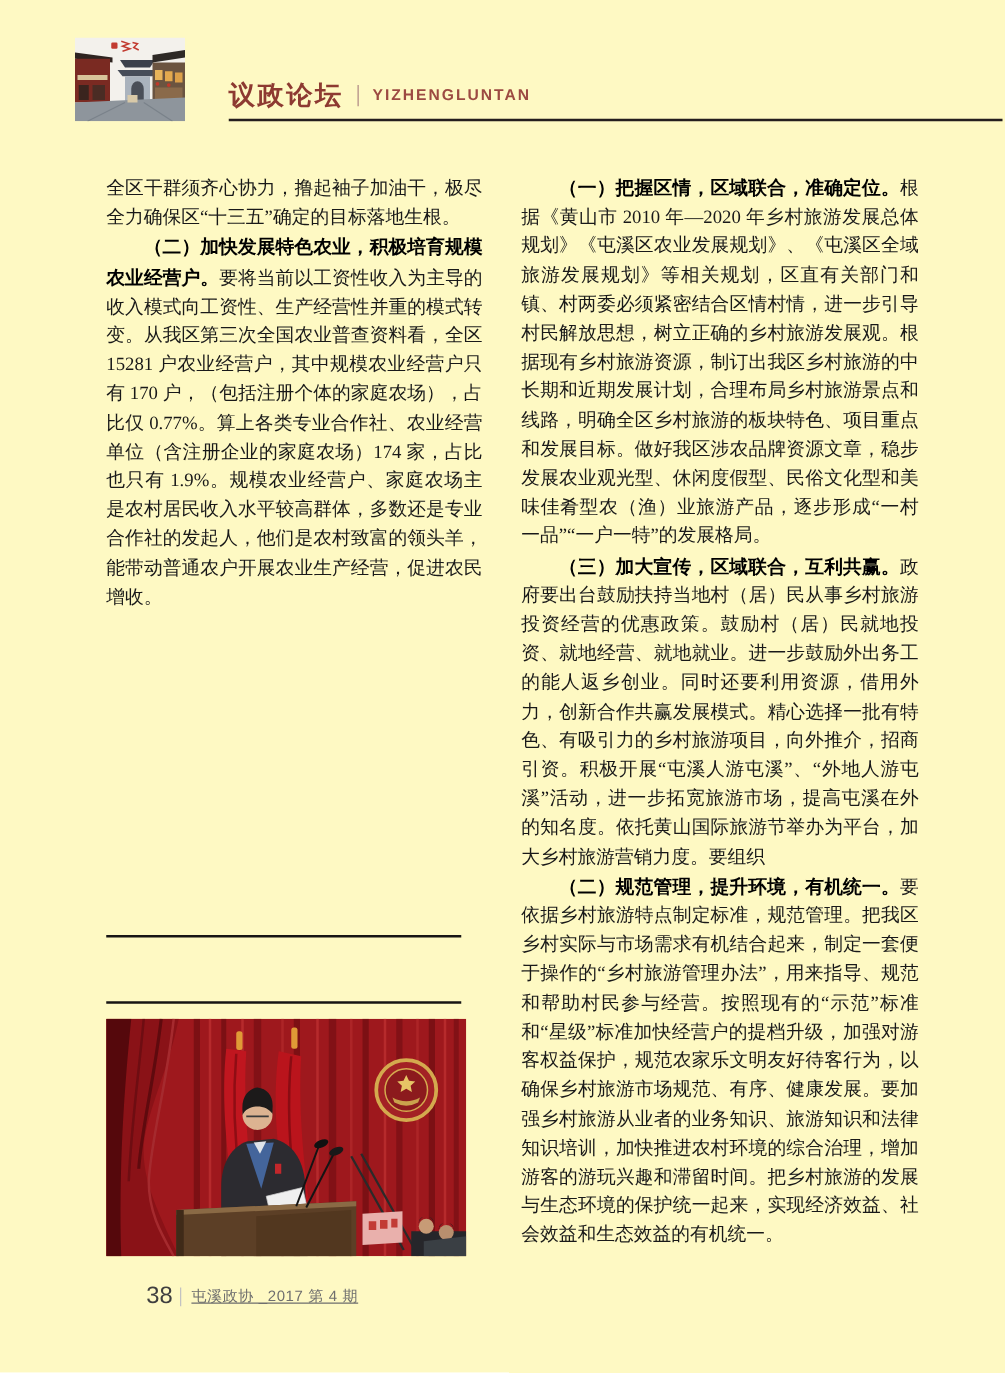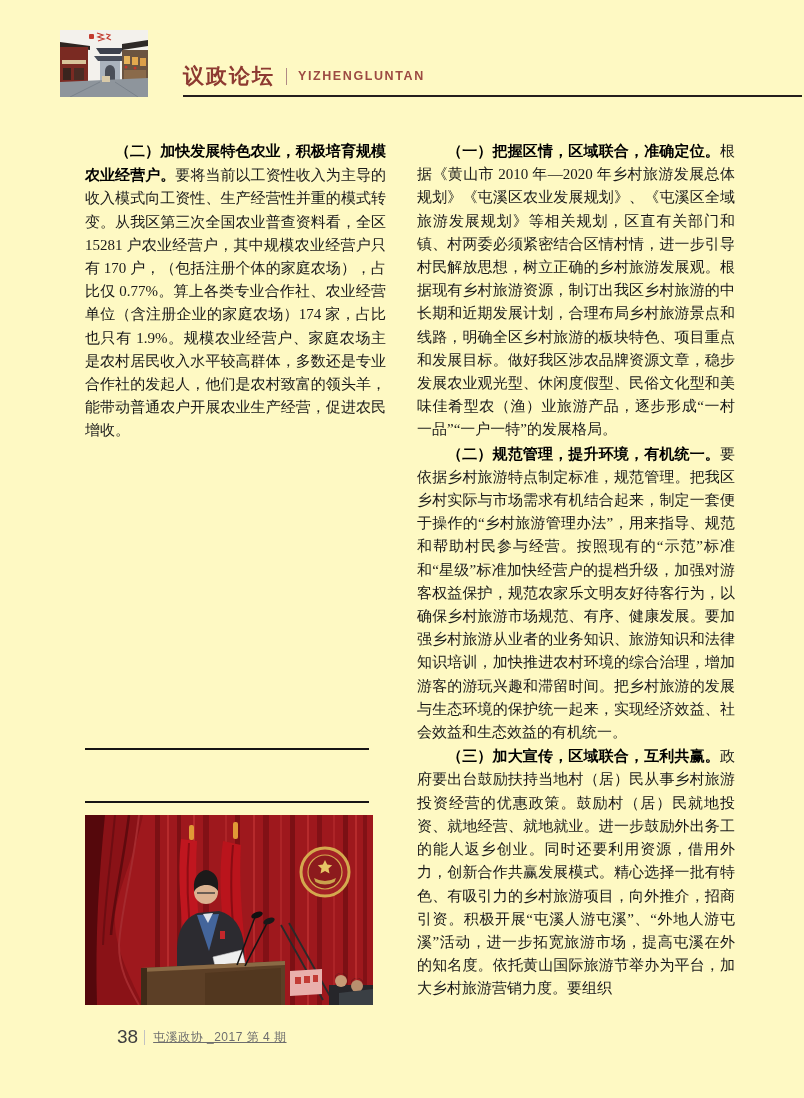--- a/index.html
+++ b/index.html
@@ -88,20 +88,21 @@
   </svg>
 
   <div class="hdr-title">
     <span class="hdr-cn">议政论坛</span>
     <span class="hdr-sep"></span>
     <span class="hdr-en">YIZHENGLUNTAN</span>
   </div>
   <div class="hdr-rule"></div>
 
   <div class="col col-left">
+    <p class="para no-indent"><span class="lead"></span><span>全区干群须齐心协力，撸起袖子加油干，极尽全力确保区“十三五”确定的目标落地生根。</span></p>
     <p class="para"><span class="lead">（二）加快发展特色农业，积极培育规模农业经营户。</span><span>要将当前以工资性收入为主导的收入模式向工资性、生产经营性并重的模式转变。从我区第三次全国农业普查资料看，全区 15281 户农业经营户，其中规模农业经营户只有 170 户，（包括注册个体的家庭农场），占比仅 0.77%。算上各类专业合作社、农业经营单位（含注册企业的家庭农场）174 家，占比也只有 1.9%。规模农业经营户、家庭农场主是农村居民收入水平较高群体，多数还是专业合作社的发起人，他们是农村致富的领头羊，能带动普通农户开展农业生产经营，促进农民增收。</span></p>
   </div>
 
   <div class="rule rule-top"></div>
   <div class="rule rule-bottom"></div>
 
   <svg class="feature-photo" viewBox="0 0 288 190" role="img">
 
     <rect x="0" y="0" width="288" height="190" fill="#9e181d"></rect>
     <g>
@@ -187,22 +188,22 @@
       <circle cx="256" cy="166" r="6" fill="#c79b76"></circle>
       <path d="M250,164 a6,6 0 0 1 12,0 l0,-1 a6,5 0 0 0 -12,0 Z" fill="#222"></path>
       <circle cx="272" cy="171" r="6" fill="#b88f6e"></circle>
       <path d="M266,169 a6,6 0 0 1 12,0 l0,-1 a6,5 0 0 0 -12,0 Z" fill="#1a1a1a"></path>
       <polygon points="254,178 288,174 288,190 254,190" fill="#3a3f44"></polygon>
     </g>
   </svg>
 
   <div class="col col-right">
     <p class="para"><span class="lead">（一）把握区情，区域联合，准确定位。</span><span>根据《黄山市 2010 年—2020 年乡村旅游发展总体规划》《屯溪区农业发展规划》、《屯溪区全域旅游发展规划》等相关规划，区直有关部门和镇、村两委必须紧密结合区情村情，进一步引导村民解放思想，树立正确的乡村旅游发展观。根据现有乡村旅游资源，制订出我区乡村旅游的中长期和近期发展计划，合理布局乡村旅游景点和线路，明确全区乡村旅游的板块特色、项目重点和发展目标。做好我区涉农品牌资源文章，稳步发展农业观光型、休闲度假型、民俗文化型和美味佳肴型农（渔）业旅游产品，逐步形成“一村一品”“一户一特”的发展格局。</span></p>
+    <p class="para"><span class="lead">（三）加大宣传，区域联合，互利共赢。</span><span>政府要出台鼓励扶持当地村（居）民从事乡村旅游投资经营的优惠政策。鼓励村（居）民就地投资、就地经营、就地就业。进一步鼓励外出务工的能人返乡创业。同时还要利用资源，借用外力，创新合作共赢发展模式。精心选择一批有特色、有吸引力的乡村旅游项目，向外推介，招商引资。积极开展“屯溪人游屯溪”、“外地人游屯溪”活动，进一步拓宽旅游市场，提高屯溪在外的知名度。依托黄山国际旅游节举办为平台，加大乡村旅游营销力度。要组织</span></p>
     <p class="para"><span class="lead">（二）规范管理，提升环境，有机统一。</span><span>要依据乡村旅游特点制定标准，规范管理。把我区乡村实际与市场需求有机结合起来，制定一套便于操作的“乡村旅游管理办法”，用来指导、规范和帮助村民参与经营。按照现有的“示范”标准和“星级”标准加快经营户的提档升级，加强对游客权益保护，规范农家乐文明友好待客行为，以确保乡村旅游市场规范、有序、健康发展。要加强乡村旅游从业者的业务知识、旅游知识和法律知识培训，加快推进农村环境的综合治理，增加游客的游玩兴趣和滞留时间。把乡村旅游的发展与生态环境的保护统一起来，实现经济效益、社会效益和生态效益的有机统一。</span></p>
-    <p class="para"><span class="lead">（三）加大宣传，区域联合，互利共赢。</span><span>政府要出台鼓励扶持当地村（居）民从事乡村旅游投资经营的优惠政策。鼓励村（居）民就地投资、就地经营、就地就业。进一步鼓励外出务工的能人返乡创业。同时还要利用资源，借用外力，创新合作共赢发展模式。精心选择一批有特色、有吸引力的乡村旅游项目，向外推介，招商引资。积极开展“屯溪人游屯溪”、“外地人游屯溪”活动，进一步拓宽旅游市场，提高屯溪在外的知名度。依托黄山国际旅游节举办为平台，加大乡村旅游营销力度。要组织</span></p>
   </div>
 
   <div class="footer">
     <span class="page-num">38</span>
     <span class="foot-sep"></span>
     <span class="journal">屯溪政协 _2017 第 4 期</span>
   </div>
 
 </div>
 

